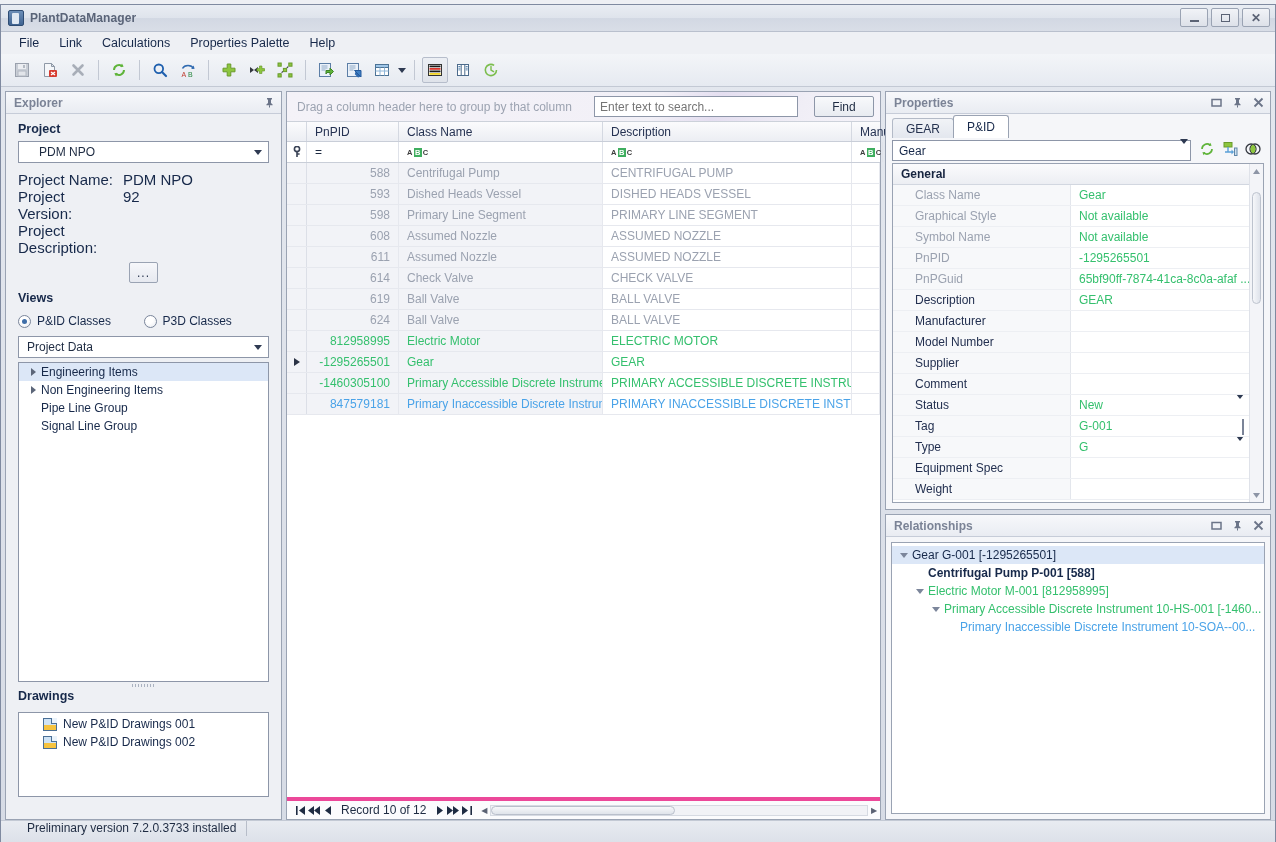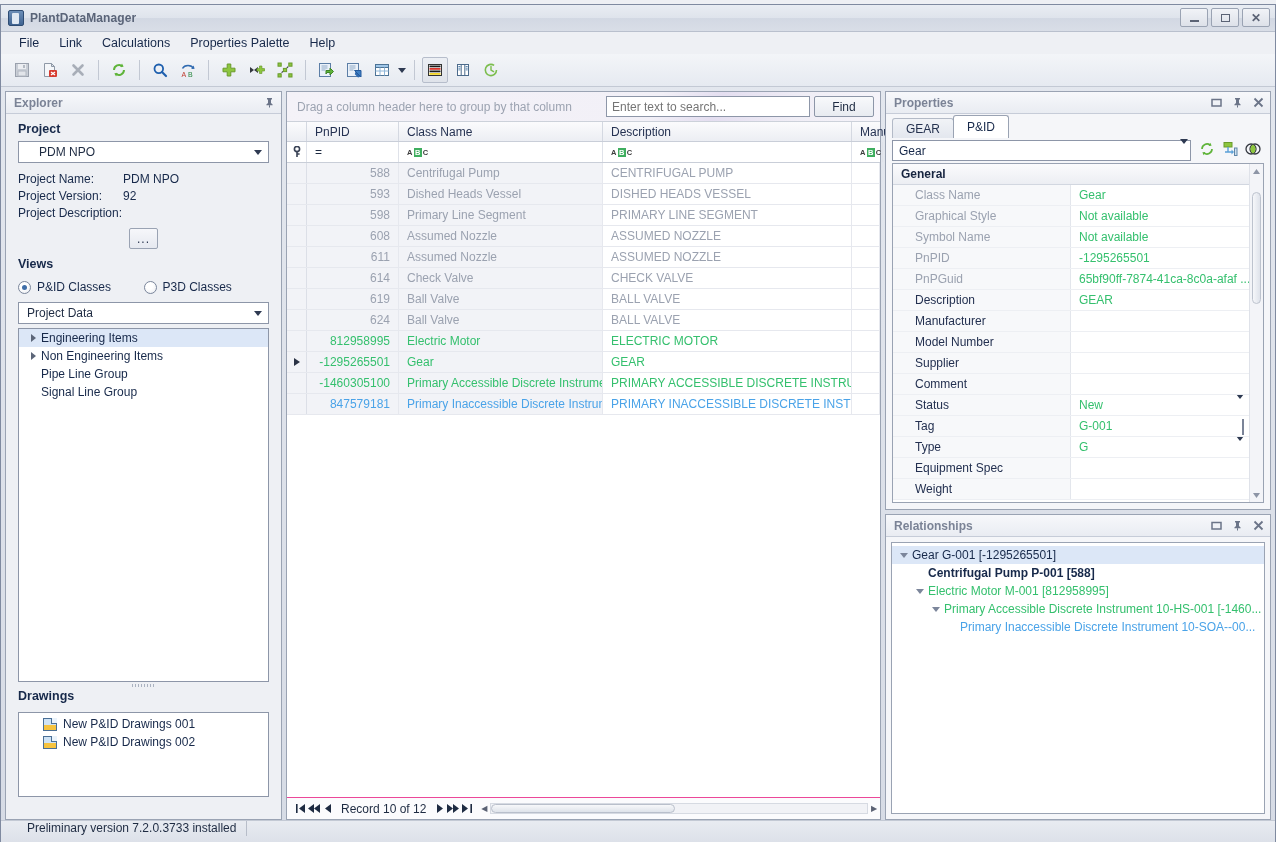--- a/index.html
+++ b/index.html
@@ -121,21 +121,21 @@
     height: 22px; background: #fff; border: 1px solid #8d96a8;
     display: flex; align-items: center; padding: 0 2px 0 8px;
     font-size: 12px; position: relative;
   }
   .combo .cv { flex: 1 1 auto; }
   .combo .carrow {
     width: 16px; height: 18px; display: flex; align-items:center; justify-content:center;
   }
   .tri-down { width:0;height:0;border-left:4px solid transparent;border-right:4px solid transparent;border-top:5px solid #2e3a52; }
   .proj-rows { margin-top: 8px; }
-  .proj-row { display: flex; font-size: 12px; line-height: 17px; color: #17294a; }
+  .proj-row { display: flex; font-size: 15px; line-height: 17px; color: #17294a; }
   .proj-row .pk { width: 105px; }
   .proj-row .pv { }
   .dots-wrap { display:flex; justify-content:center; margin: 6px 0 4px 0; }
   .dots-btn {
     width: 29px; height: 21px;
     background: linear-gradient(to bottom, #f6f7fa, #e6e9f0);
     border: 1px solid #9aa3b3; border-radius: 2px;
     display:flex; align-items:center; justify-content:center;
     font-size: 12px; color: #2b3750; letter-spacing: 1px;
   }
@@ -184,21 +184,21 @@
     border-bottom: 1px solid #ccd1da;
     position: relative;
   }
   .group-hint { flex:1 1 auto; color:#9ca3b1; font-size:12px; }
   .srch-input {
     width: 204px; height: 21px; background:#fff; border:1px solid #8d96a8;
     font-size: 12px; color:#8e95a3; padding: 0 5px; line-height:19px;
     font-family:"Liberation Sans",sans-serif;
   }
   .find-btn {
-    margin-left: 4px; width: 60px; height: 21px;
+    margin-left: 16px; width: 60px; height: 21px;
     background: linear-gradient(to bottom,#f8f9fb,#e8ebf1);
     border: 1px solid #8d96a8; border-radius:2px;
     display:flex; align-items:center; justify-content:center;
     font-size:12px; color:#1e2b42;
   }
   .ghdr { display:flex; height:20px; flex:0 0 20px;
     background: linear-gradient(to bottom,#fbfbfd,#eceef3);
     border-bottom: 1px solid #c9ced8; }
   .ghdr .hc {
     display:flex; align-items:center; padding-left:8px;
@@ -216,21 +216,21 @@
   .grows { flex:1 1 auto; overflow:hidden; background:#fff; }
   .grow { display:flex; height:21px; border-bottom:1px solid #e6e8ee; }
   .grow .ind { width:20px; flex:0 0 20px; background:#f2f3f7; border-right:1px solid #dcdfe7;
                display:flex; align-items:center; justify-content:center; }
   .grow .cell { display:flex; align-items:center; padding:0 8px;
                border-right:1px solid #e6e8ee; font-size:12px; overflow:hidden; white-space:nowrap; }
   .grow .c-pnpid { justify-content:flex-end; background:#f2f3f7; }
   .grow .c-class { background:#f2f3f7; }
   .tri-sel { width:0;height:0;border-top:4px solid transparent;border-bottom:4px solid transparent;border-left:6px solid #2b3345; }
   .gnav { height:22px; flex:0 0 22px; display:flex; align-items:center;
-    border-top:1px solid #ec4899; background:#fbfbfd; padding-left:6px; font-size:12px; color:#1e2b42; }
+    border-top:4px solid #ec4899; background:#fbfbfd; padding-left:6px; font-size:12px; color:#1e2b42; }
   .nav-ic { width:14px; display:flex; align-items:center; justify-content:center; color:#1e2b42; font-size:9px; }
   .nav-label { margin: 0 6px; white-space:nowrap; }
   .hscroll { flex:1 1 auto; display:flex; align-items:center; margin-left:4px; height:14px; }
   .hs-arrow { width:12px; text-align:center; font-size:8px; color:#5a6173; }
   .hs-track { flex:1 1 auto; height:11px; background:#f1f2f6; border:1px solid #d6dae2; position:relative; }
   .hs-thumb { position:absolute; left:0; top:0; height:9px; width:49%;
     background: linear-gradient(to bottom,#f7f8fa,#dfe3ea); border:1px solid #b9bfcb; border-radius:5px; }
 
   
   #right-col { width: 386px; flex: 0 0 386px; display:flex; flex-direction:column; gap:4px; min-height:0; }

